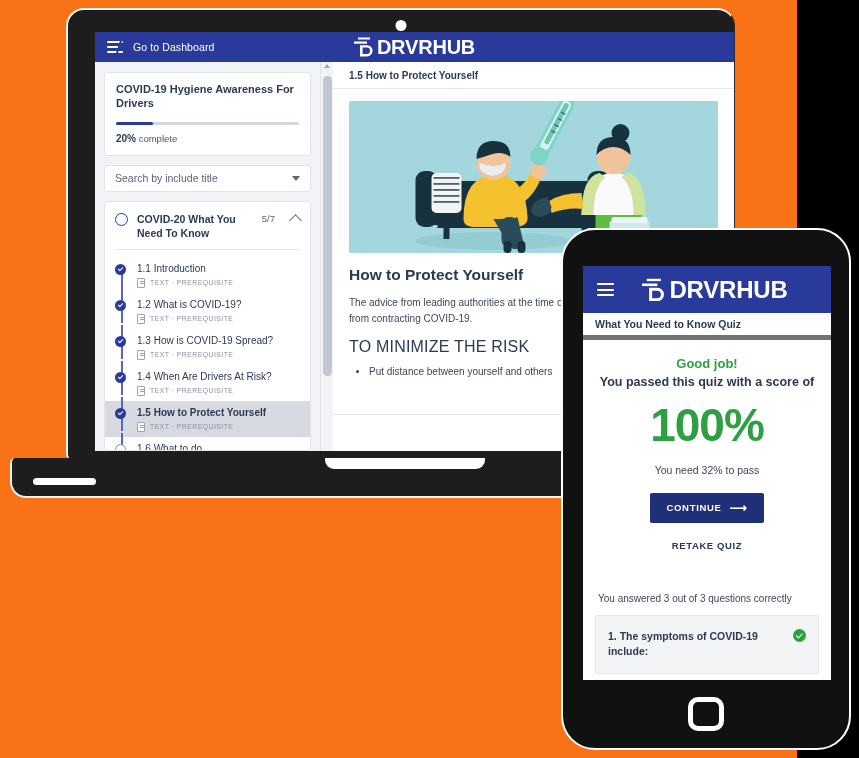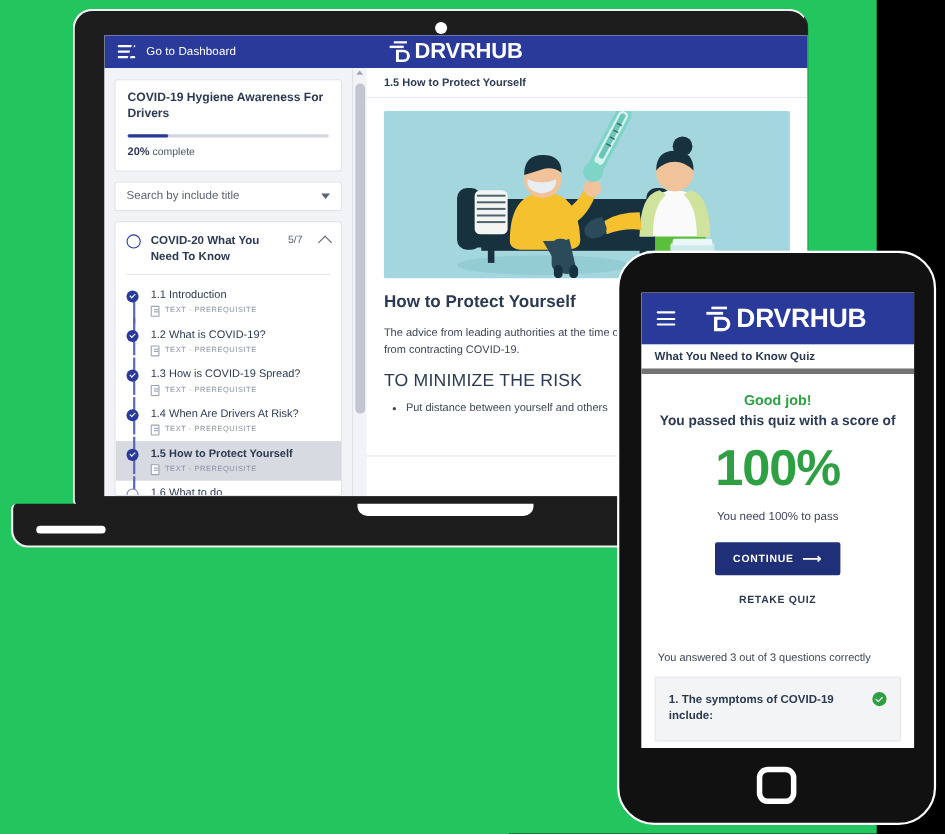--- a/index.html
+++ b/index.html
@@ -2,21 +2,21 @@
 <html><head>
 <meta charset="utf-8">
 <style>
   * { box-sizing: border-box; margin: 0; padding: 0; }
   html, body {
     width: 859px; height: 758px;
     background: #000000;
     font-family: "Liberation Sans", sans-serif;
     overflow: hidden;
   }
-  #stage { position: relative; width: 797px; height: 758px; background: #22c55e; }
+  #stage { position: relative; width: 797px; height: 758px; background: #f97316; }
 
   
   .laptop-lid {
     position: absolute; left: 66px; top: 8px;
     width: 669px; height: 452px;
     background: #1d1d1d;
     border-radius: 18px 18px 6px 6px;
     border-top: 2px solid #f2f2f2;
     border-left: 2px solid #f2f2f2;
     border-right: 1px solid #2a2a2a;
@@ -223,21 +223,21 @@
   .ph-crumb {
     height: 27px; border-bottom: 5px solid #737373; display: flex; align-items: center;
     padding-left: 12px; font-size: 10.5px; font-weight: 700; color: #2b3a52;
   }
   .ph-body { padding: 16px 12px 0 12px; text-align: center; }
   .good { color: #2ea043; font-size: 13px; font-weight: 700; }
   .passed { margin-top: 3px; font-size: 12.5px; font-weight: 700; color: #2b3a52; line-height: 1.3; }
   .score { margin-top: 12px; font-size: 46px; font-weight: 700; color: #2ea043; letter-spacing: -1px; line-height: 1; }
   .need { margin-top: 16px; font-size: 10.5px; color: #3d4658; }
   .cont-btn {
-    display: inline-flex; align-items: center; gap: 8px; margin-top: 17px;
+    display: inline-flex; align-items: flex-start; gap: 8px; margin-top: 17px;
     background: #1f2f78; color: #fff; border: none; border-radius: 2px;
     padding: 9px 16px; font-size: 9.5px; font-weight: 700; letter-spacing: .7px;
   }
   .arrow-r { display:inline-block; font-size: 12px; line-height: 1; }
   .retake { margin-top: 17px; font-size: 9.5px; font-weight: 700; color: #2b3a52; letter-spacing: .6px; }
   .ans-line { margin-top: 42px; text-align: left; font-size: 10px; color: #3d4658; padding-left: 3px;}
   .q-card {
     margin-top: 11px; background: #f3f4f6; border: 1px solid #e4e6ec; border-radius: 2px;
     padding: 13px 12px; display: flex; gap: 8px; text-align: left;
   }
@@ -502,21 +502,21 @@
           </div>
         </div>
       </div>
 
       <div class="ph-crumb">What You Need to Know Quiz</div>
 
       <div class="ph-body">
         <div class="good">Good job!</div>
         <div class="passed">You passed this quiz with a score of</div>
         <div class="score">100%</div>
-        <div class="need">You need 100% to pass</div>
+        <div class="need">You need 32% to pass</div>
         <button class="cont-btn">
           <span>CONTINUE</span>
           <span class="arrow-r">⟶</span>
         </button>
         <div class="retake">RETAKE QUIZ</div>
         <div class="ans-line">You answered 3 out of 3 questions correctly</div>
         <div id="q-list">
             <div class="q-card">
               <div class="q-text">1. The symptoms of COVID-19 include:</div>
               <div class="q-ok"></div>

